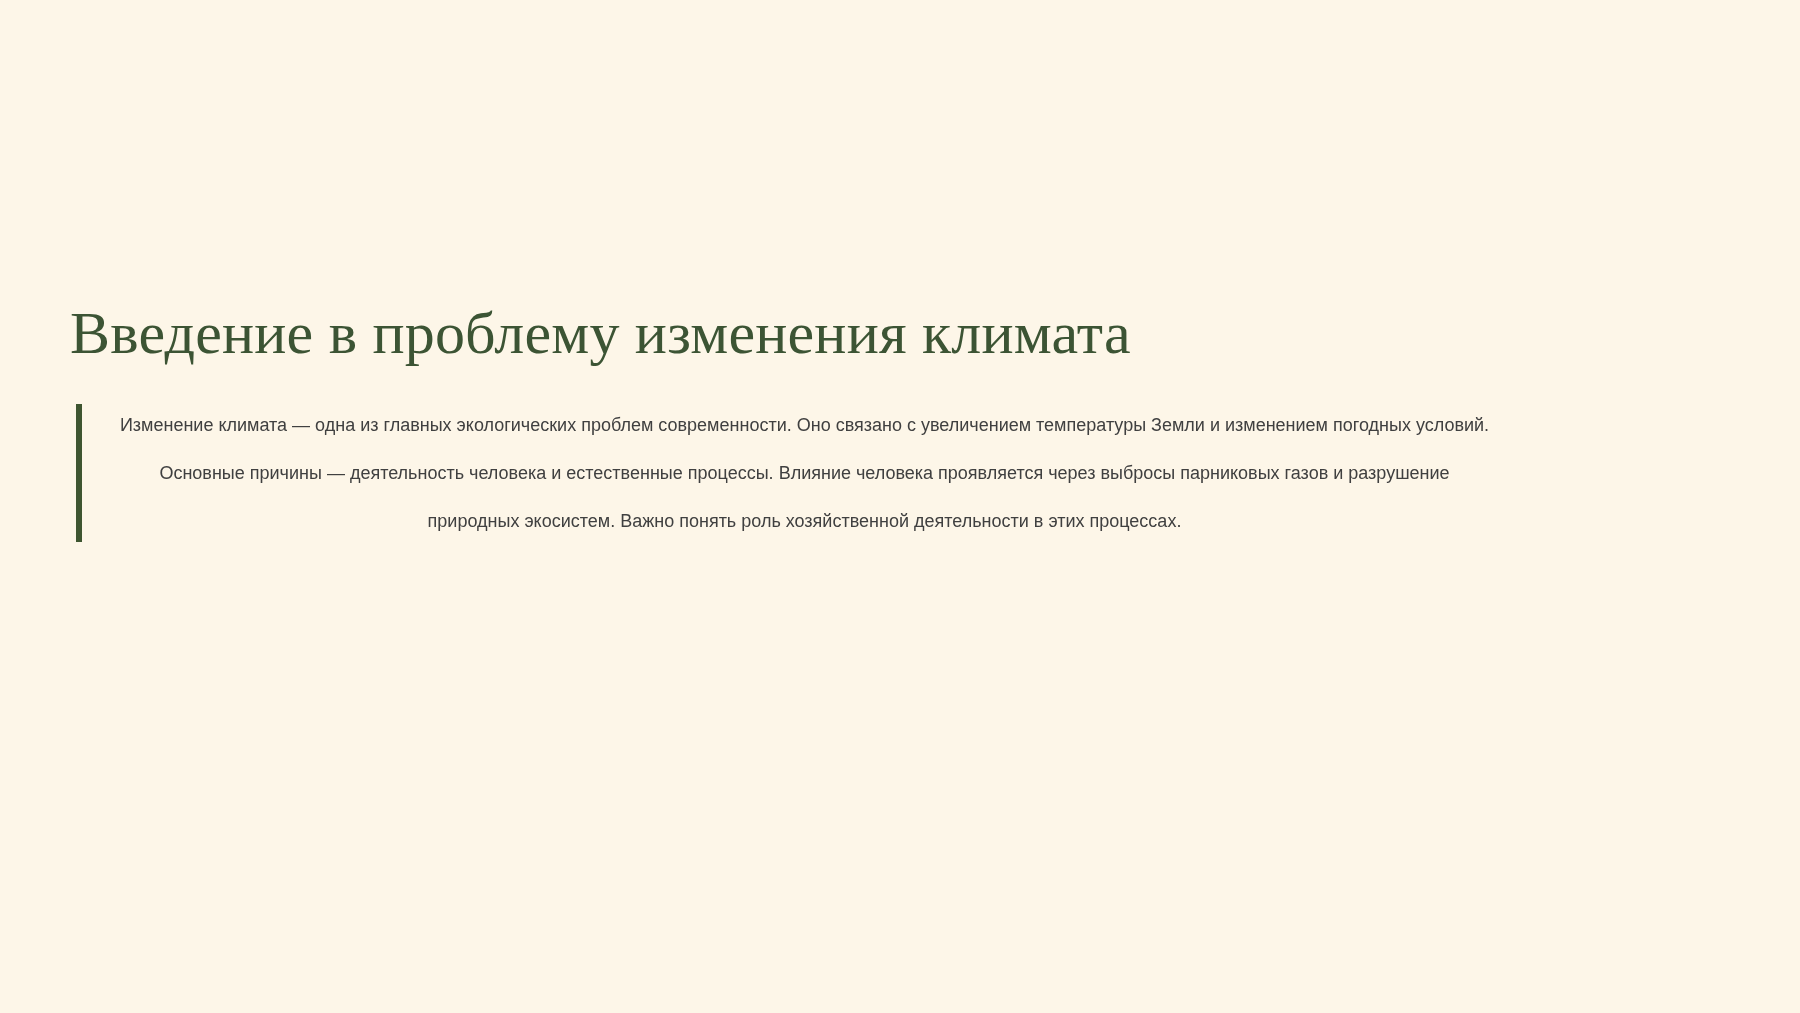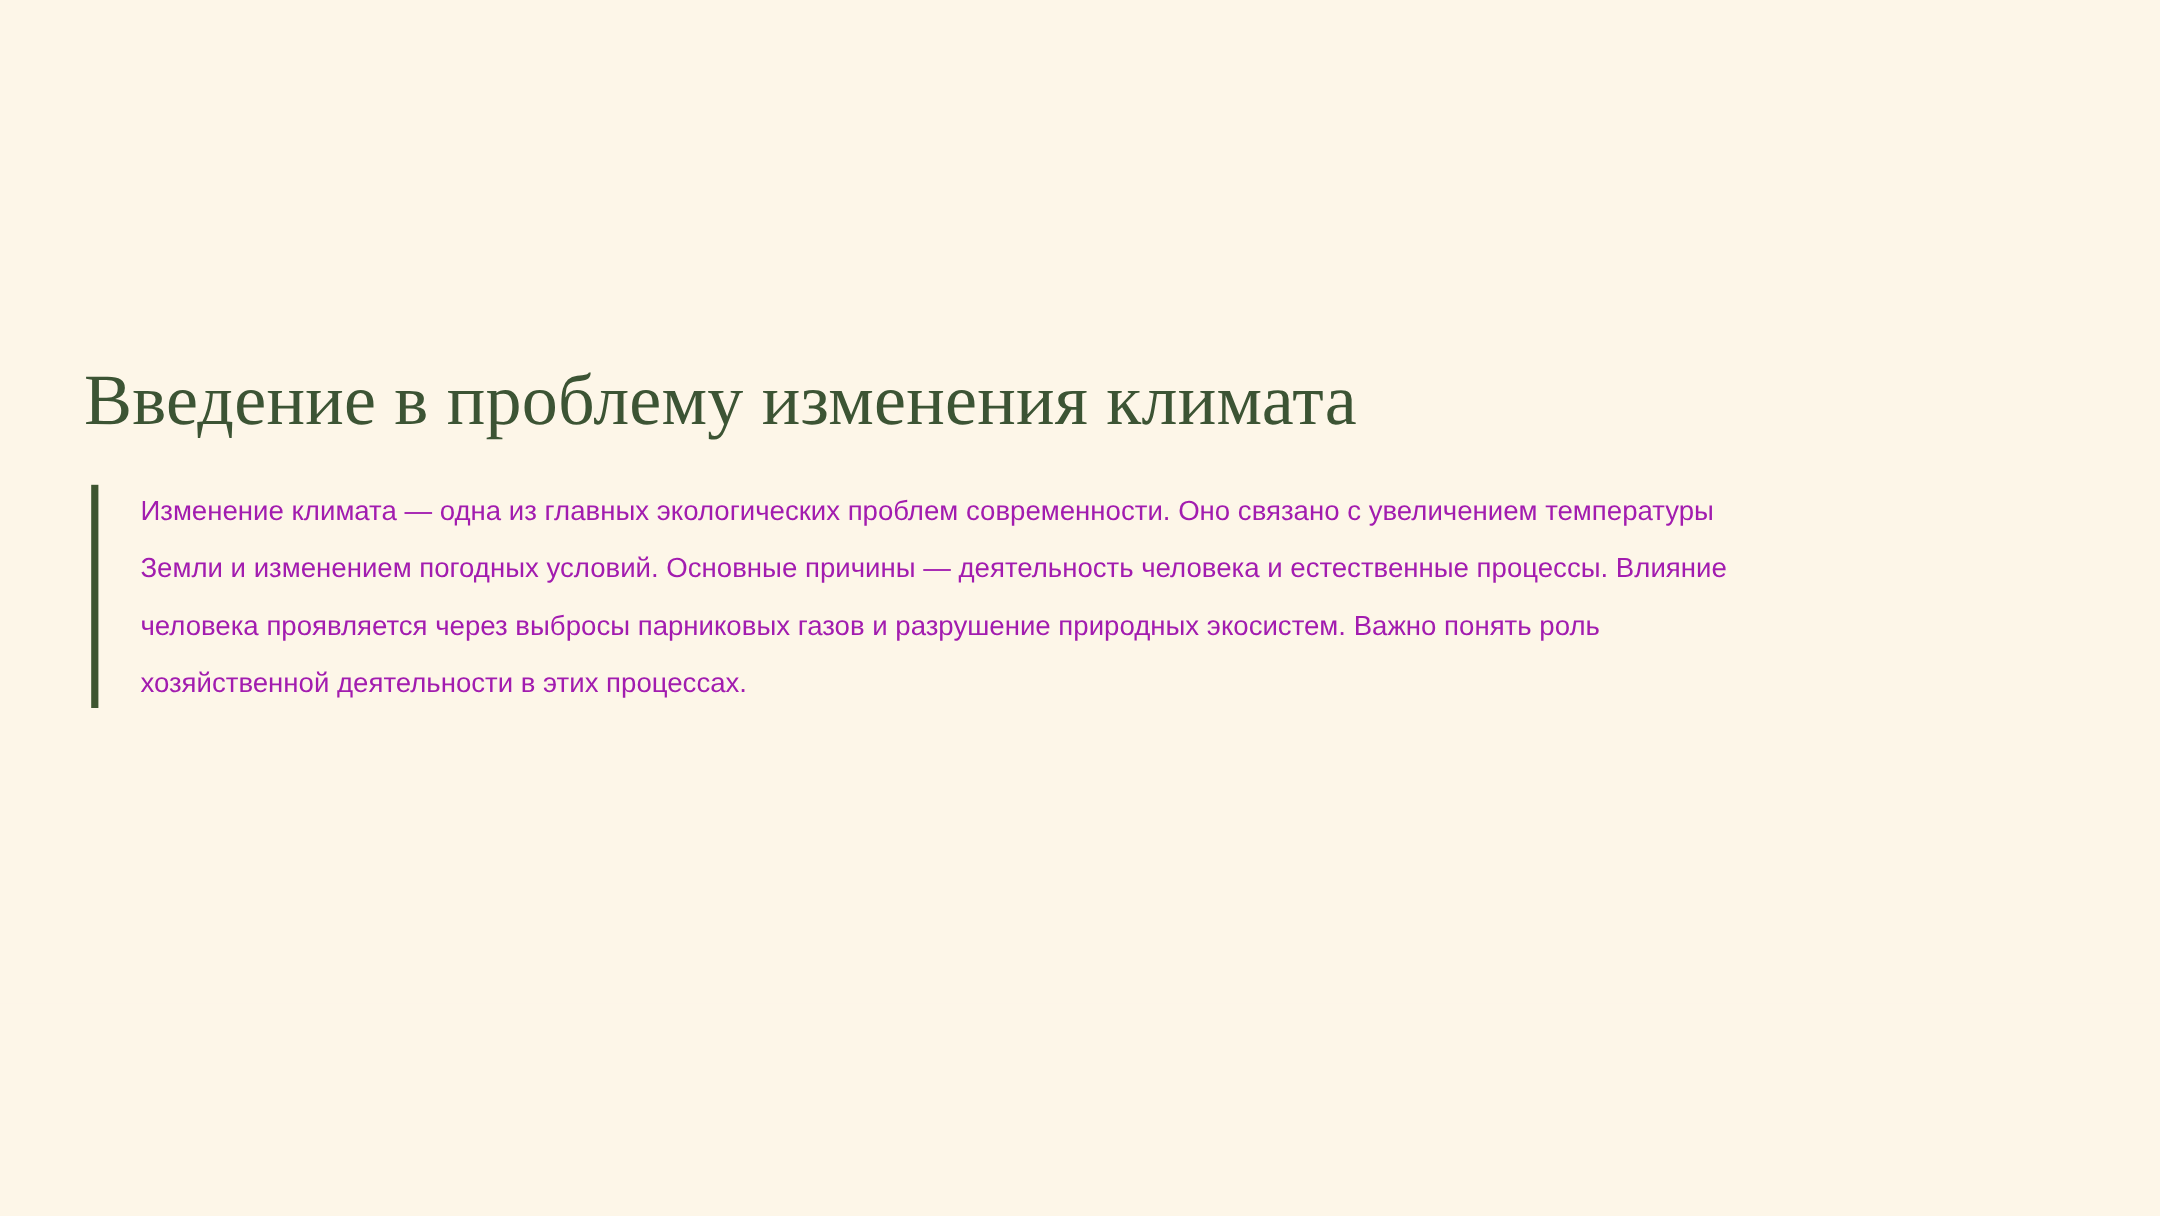--- a/index.html
+++ b/index.html
@@ -52,27 +52,27 @@
     left: 6px;
     top: 3px;
     bottom: 3px;
     width: 6px;
     background: #3E5530;
     border-radius: 0;
   }
 
   .callout-text {
     font-family: "Liberation Sans", sans-serif;
-    font-size: 23px;
+    font-size: 18px;
     font-weight: 400;
     line-height: 48px;
-    color: #a21caf;
+    color: #404040;
     margin: 0;
     max-width: 1375px;
-    text-align: left;
+    text-align: center;
   }
 </style>
 </head>
 <body>
 
 <div class="slide">
   <div class="slide-body">
 
     <h1 class="slide-title">Введение в проблему изменения климата</h1>
 

